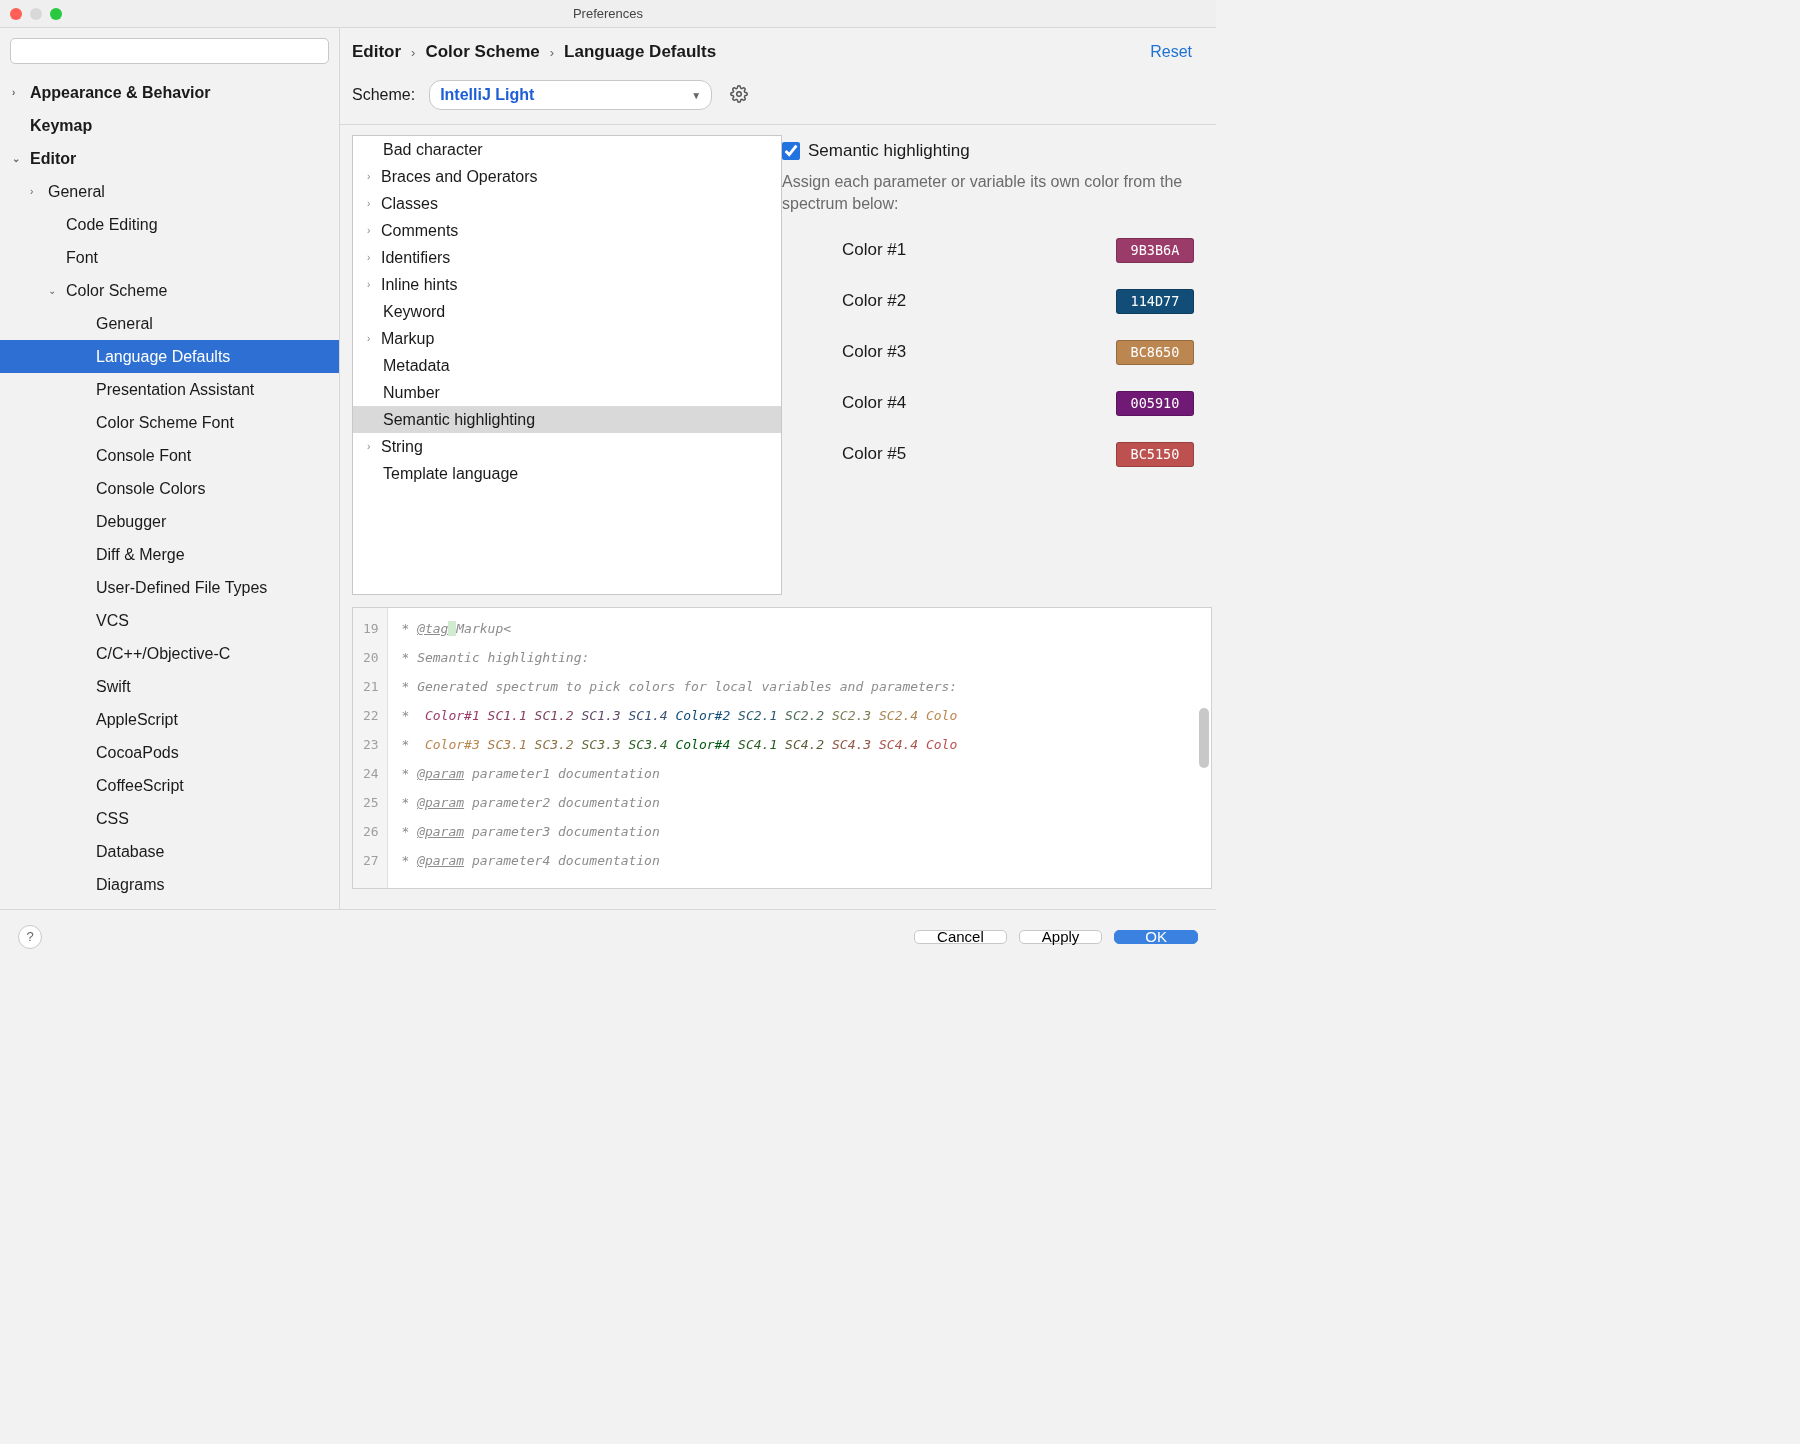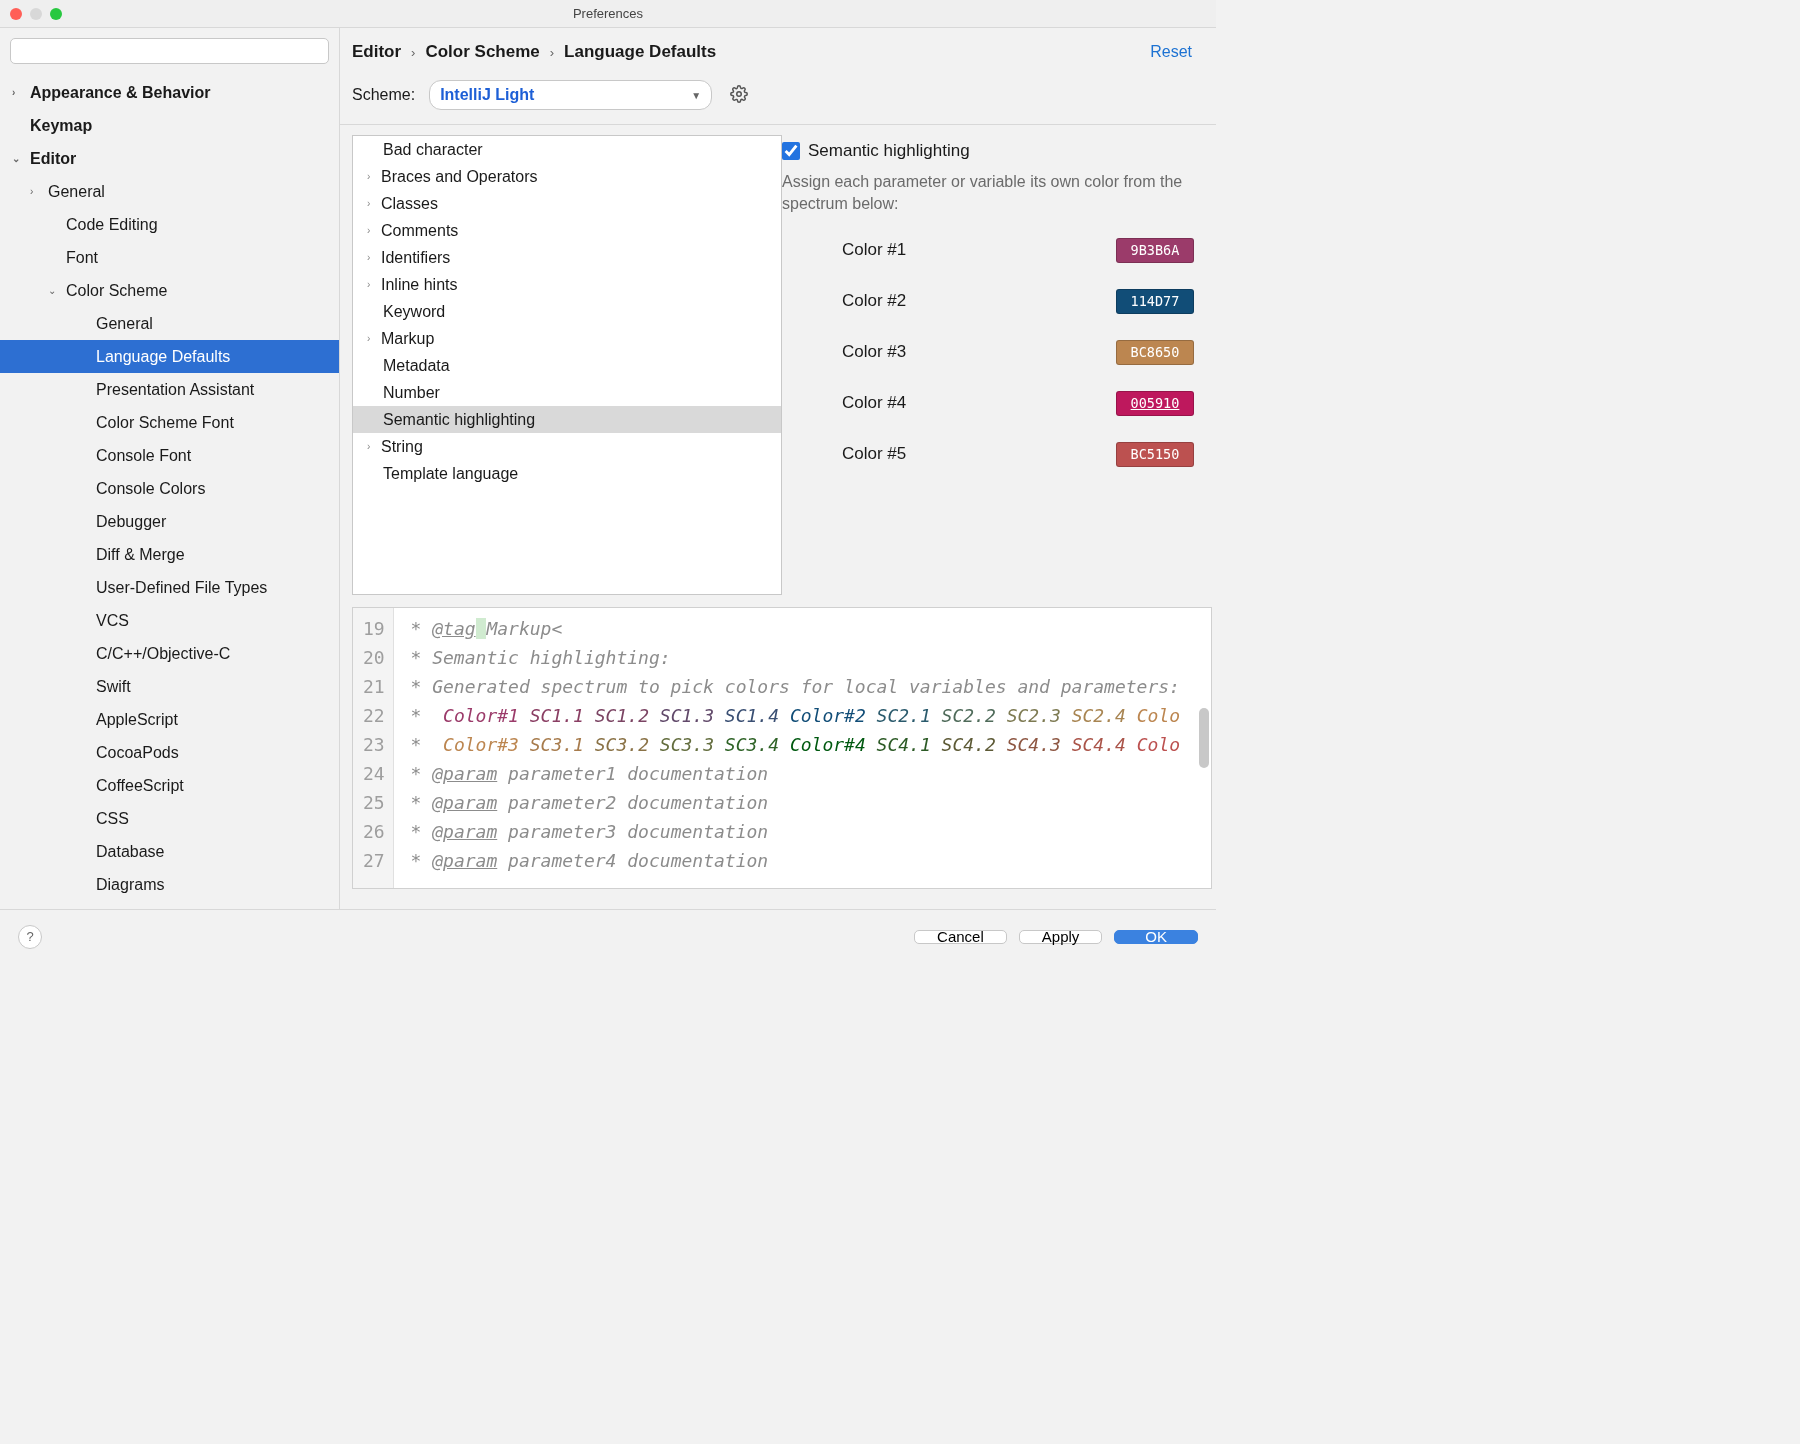--- a/index.html
+++ b/index.html
@@ -56,21 +56,21 @@
   .color-panel { flex: 1; padding-top: 6px; }
   .sem-check-row { display: flex; align-items: center; gap: 8px; margin-bottom: 10px; }
   .sem-check { width: 18px; height: 18px; accent-color: #2273e0; }
   .sem-check-label { font-size: 17px; }
   .sem-desc { color: #6b6b6b; font-size: 16px; line-height: 1.4; margin-bottom: 18px; }
   .color-row { display: flex; align-items: center; justify-content: space-between; padding: 4px 0 22px; padding-left: 60px; }
   .color-row .clabel { font-size: 17px; }
   .swatch { width: 78px; height: 25px; border-radius: 3px; color: #fff; font-family: "SF Mono", Monaco, monospace; font-size: 13.5px; display: flex; align-items: center; justify-content: center; border: 1px solid rgba(0,0,0,0.2); }
   
   
-  .code-preview { margin: 2px 4px 4px 12px; border: 1px solid #d0d0d0; background: #fff; height: 282px; overflow: hidden; display: flex; font-family: "SF Mono", Monaco, Consolas, monospace; font-size: 18px; position: relative; }
+  .code-preview { margin: 2px 4px 4px 12px; border: 1px solid #d0d0d0; background: #fff; height: 282px; overflow: hidden; display: flex; font-family: "SF Mono", Monaco, Consolas, monospace; font-size: 13px; position: relative; }
   .gutter { background: #f4f4f4; border-right: 1px solid #e0e0e0; color: #9e9e9e; text-align: right; padding: 6px 8px 0 10px; line-height: 29px; }
   .code-lines { padding: 6px 0 0 6px; line-height: 29px; color: #8c8c8c; font-style: italic; white-space: pre; }
   .code-lines .kw-tag { text-decoration: underline; font-style: italic; }
   .code-lines .hl-open { background: #d0ebd0; color: #555; }
   .code-lines .hl-end { background: #d0ebd0; color: #555; }
   .scrollbar-thumb { position: absolute; right: 2px; top: 100px; width: 10px; height: 60px; background: #c8c8c8; border-radius: 5px; }
   
   
   .button-bar { height: 54px; border-top: 1px solid #d8d8d8; display: flex; align-items: center; justify-content: space-between; padding: 0 18px; background: #f2f2f2; }
   .help-btn { width: 24px; height: 24px; border: 1px solid #c8c8c8; border-radius: 50%; display: flex; align-items: center; justify-content: center; color: #666; cursor: pointer; background: #fff; }
@@ -296,21 +296,21 @@
             <div class="color-row">
               <span class="clabel">Color #2</span>
               <span class="swatch" style="background: rgb(17, 77, 119);">114D77</span>
             </div>
             <div class="color-row">
               <span class="clabel">Color #3</span>
               <span class="swatch" style="background: rgb(188, 134, 80);">BC8650</span>
             </div>
             <div class="color-row">
               <span class="clabel">Color #4</span>
-              <span class="swatch" style="background: #be185d; text-decoration: underline;">005910</span>
+              <span class="swatch" style="background: #701a75;">005910</span>
             </div>
             <div class="color-row">
               <span class="clabel">Color #5</span>
               <span class="swatch" style="background: rgb(188, 81, 80);">BC5150</span>
             </div>
           </div>
       </div>
     </div>
 
     <div class="code-preview">

